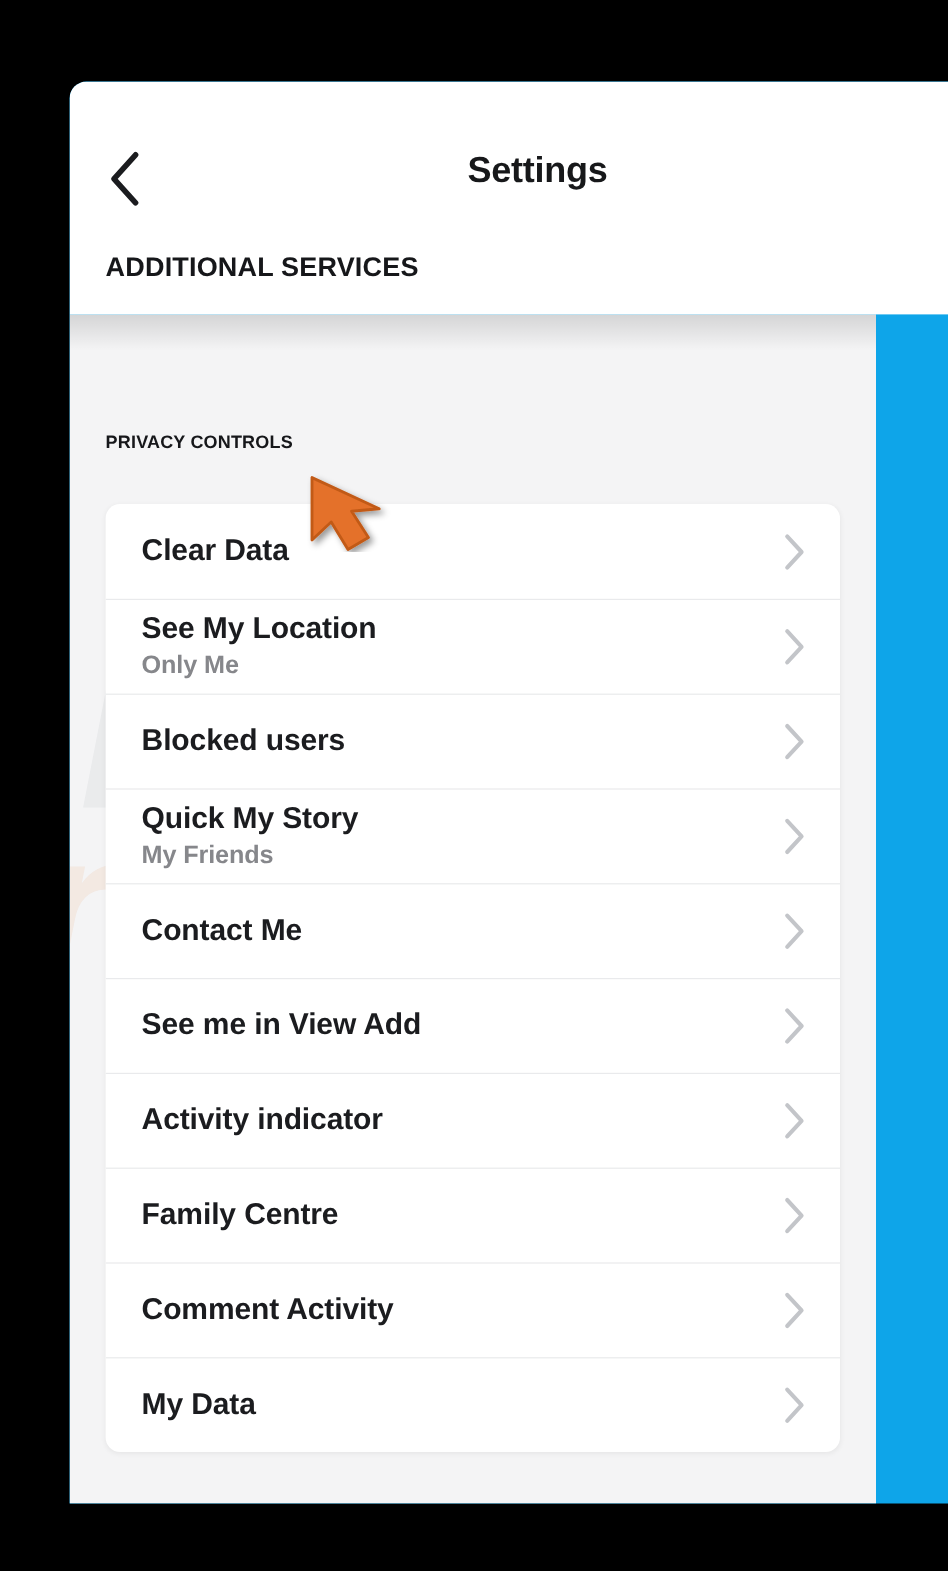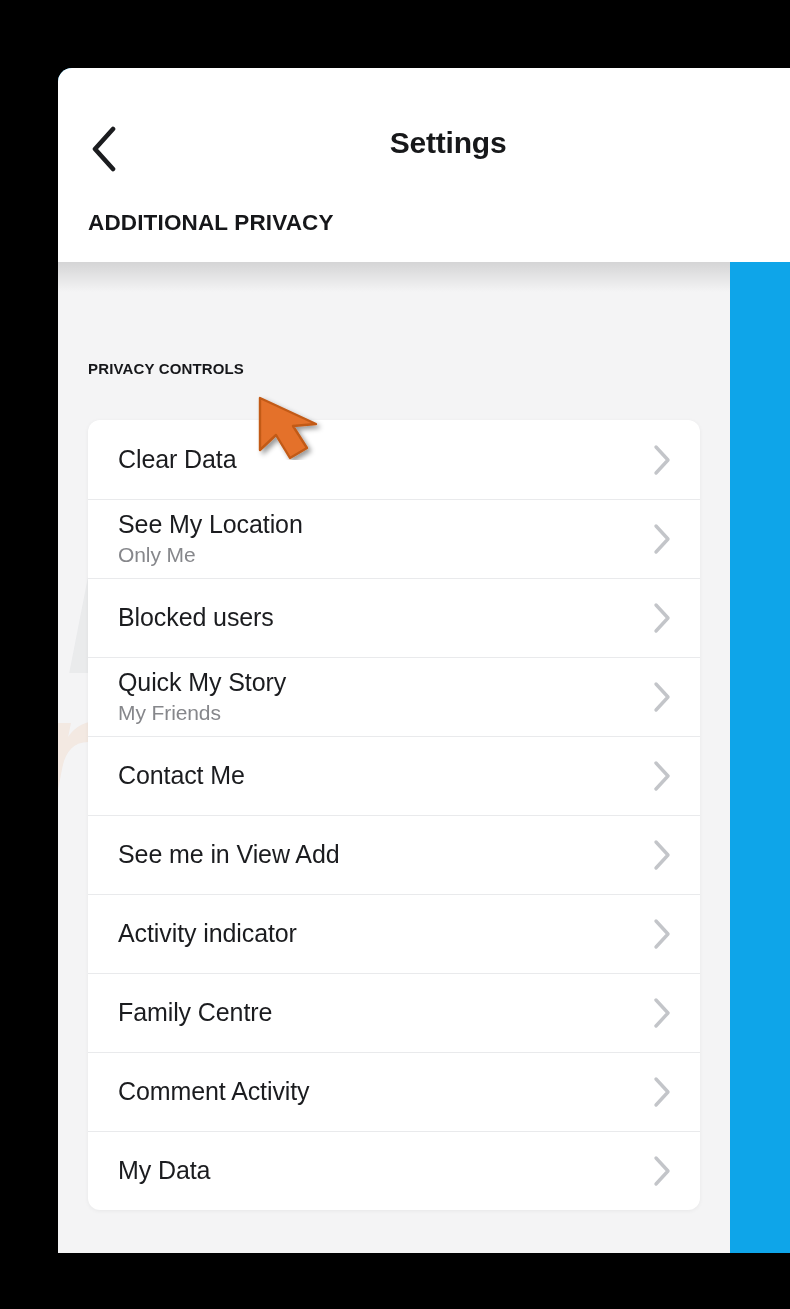--- a/index.html
+++ b/index.html
@@ -144,20 +144,21 @@
   }
 
   .list-row {
     position: relative;
     min-height: 79px;
     display: flex;
     align-items: center;
     padding: 0 26px 0 30px;
     box-sizing: border-box;
     background: transparent;
+    font-weight: bold;
   }
   .list-row + .list-row::before {
     content: "";
     position: absolute;
     left: 0;
     right: 0;
     top: 0;
     height: 1px;
     background: #e9eaec;
   }
@@ -210,21 +211,21 @@
     <div id="back-button">
       <span>
         <svg width="30" height="46" viewBox="0 0 30 46" fill="none" xmlns="http://www.w3.org/2000/svg" aria-hidden="true">
           <path d="M24 3 L6 23 L24 43" stroke="#1b1c1f" stroke-width="4.6" stroke-linecap="round" stroke-linejoin="round"></path>
         </svg>
       </span>
     </div>
 
     <div id="page-title">Settings</div>
 
-    <div id="section-additional-services">ADDITIONAL PRIVACY</div>
+    <div id="section-additional-services">ADDITIONAL SERVICES</div>
   </div>
 
   <div id="settings-body">
 
     <div id="header-shadow"></div>
 
     <div id="watermark">
       <div class="wm-line" id="wm-pc">PC</div>
       <div class="wm-line" id="wm-risk">risk.com</div>
     </div>

